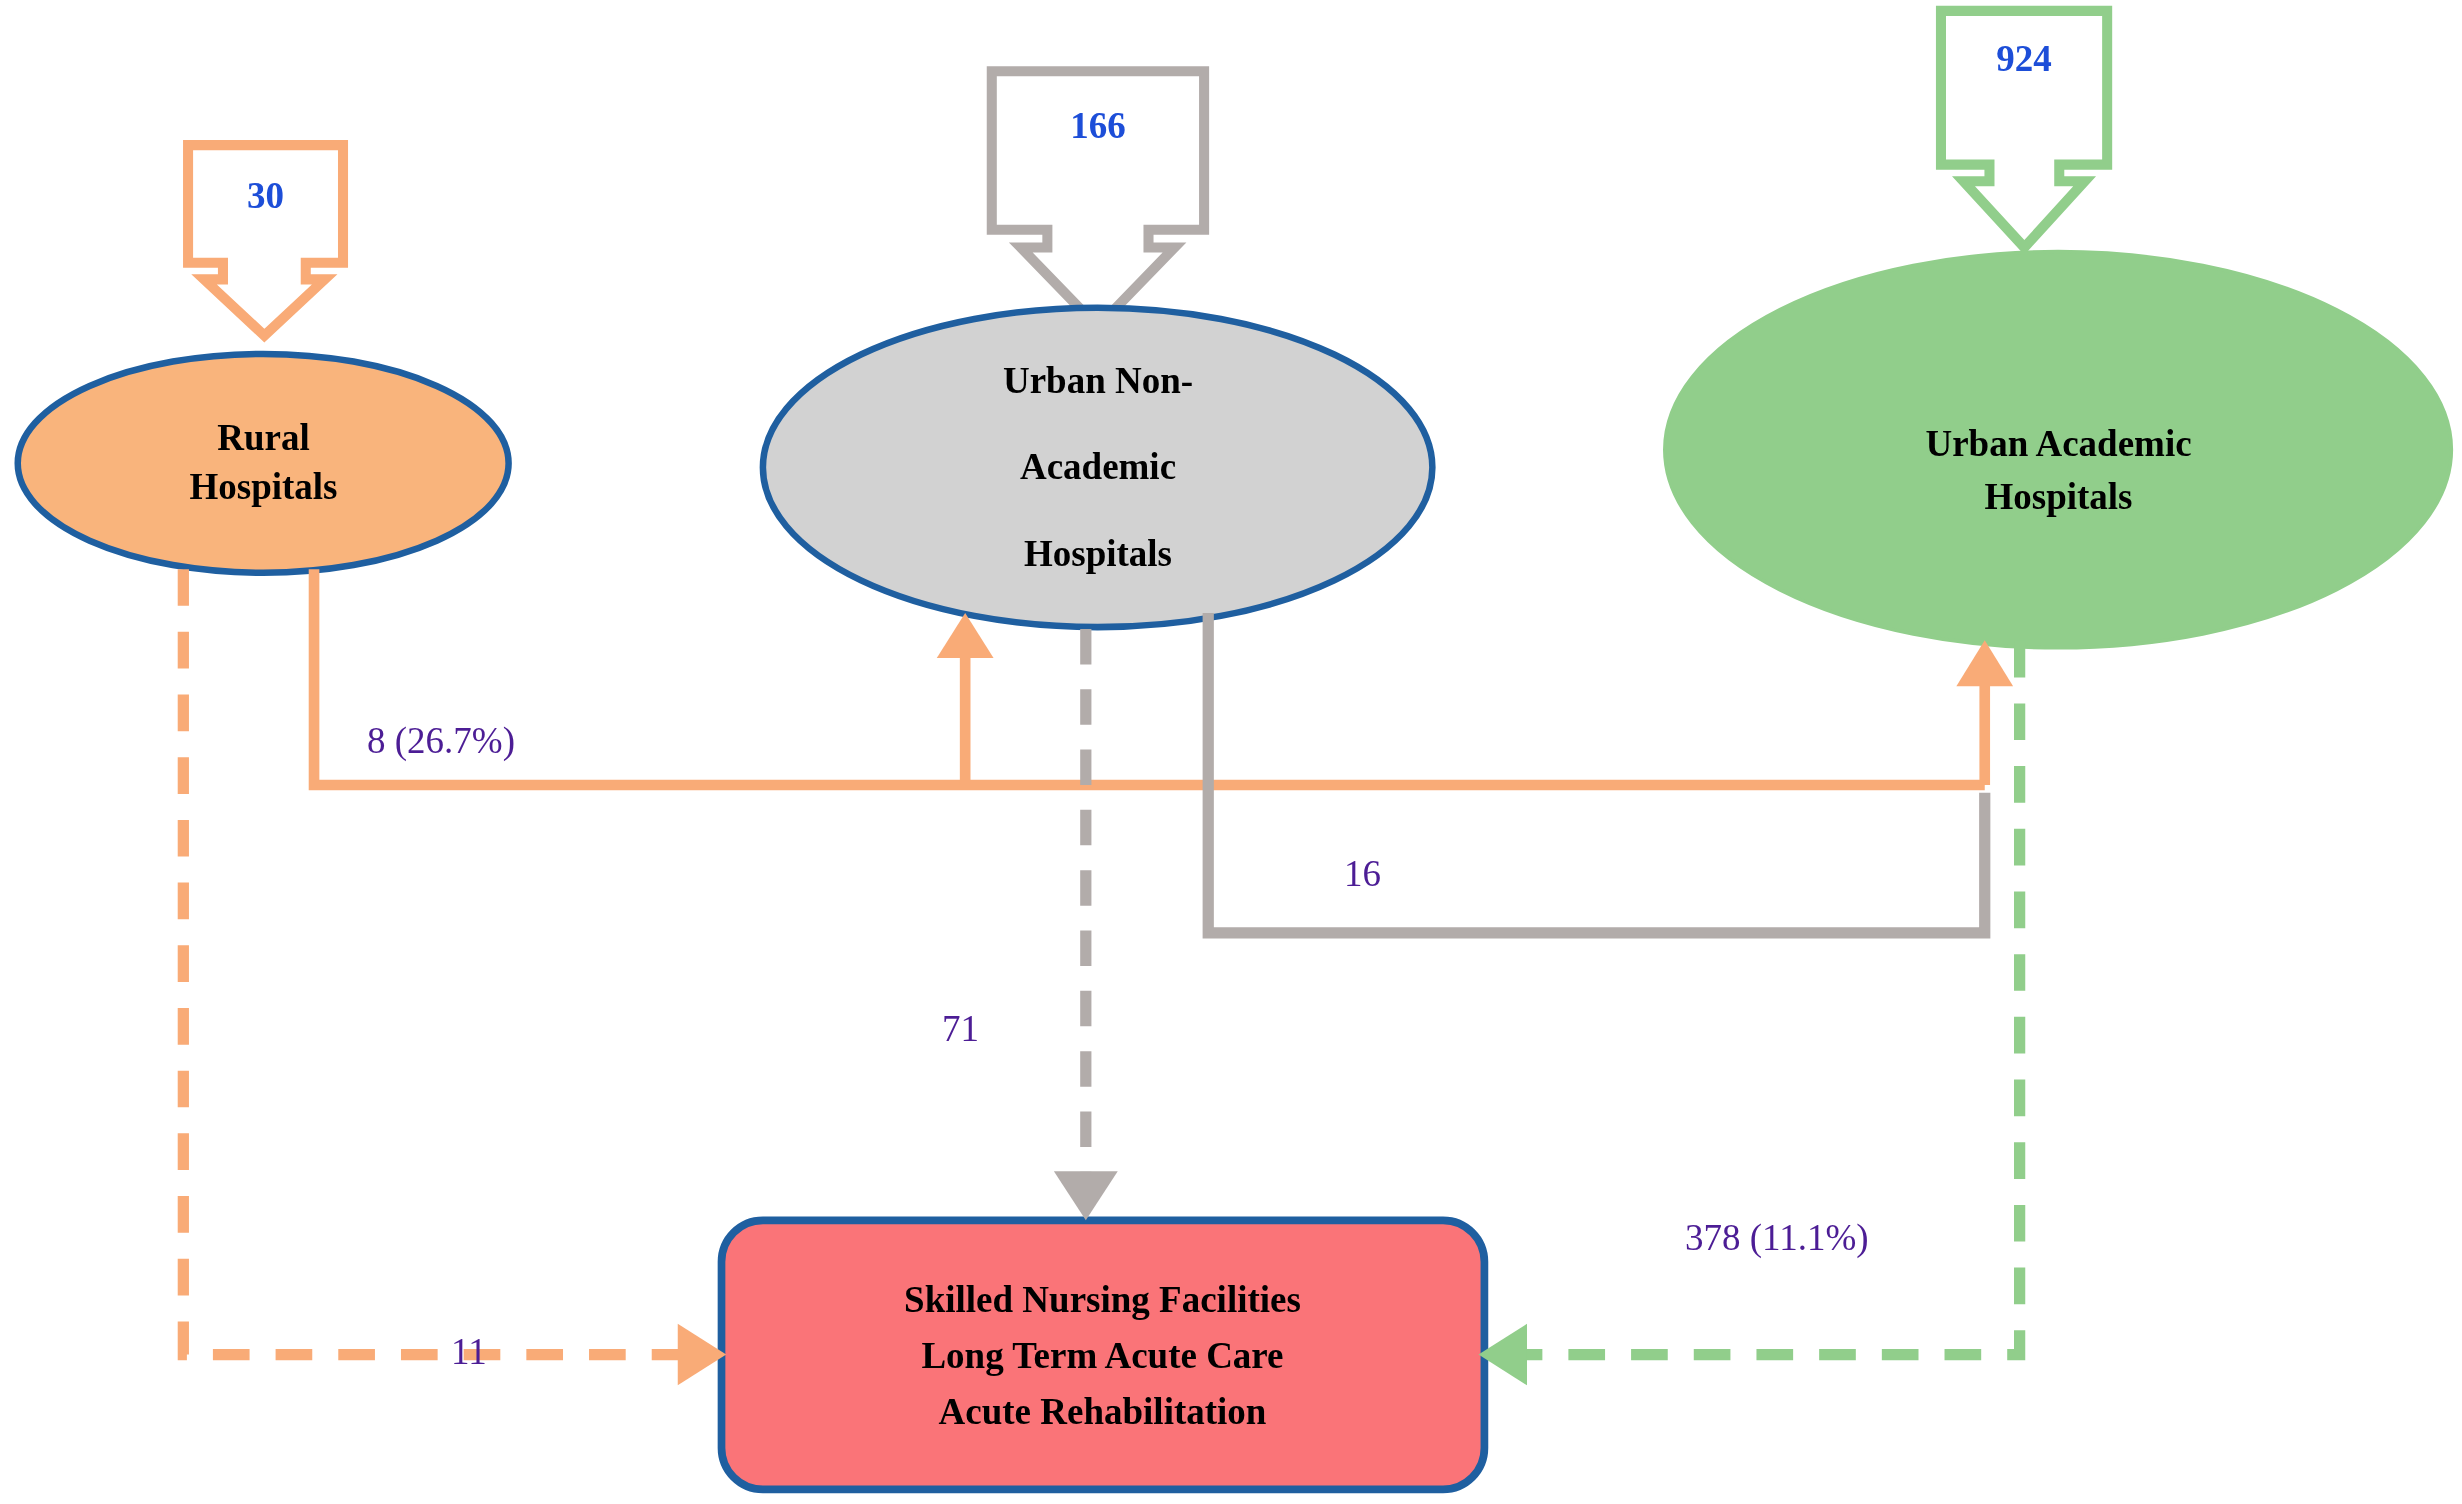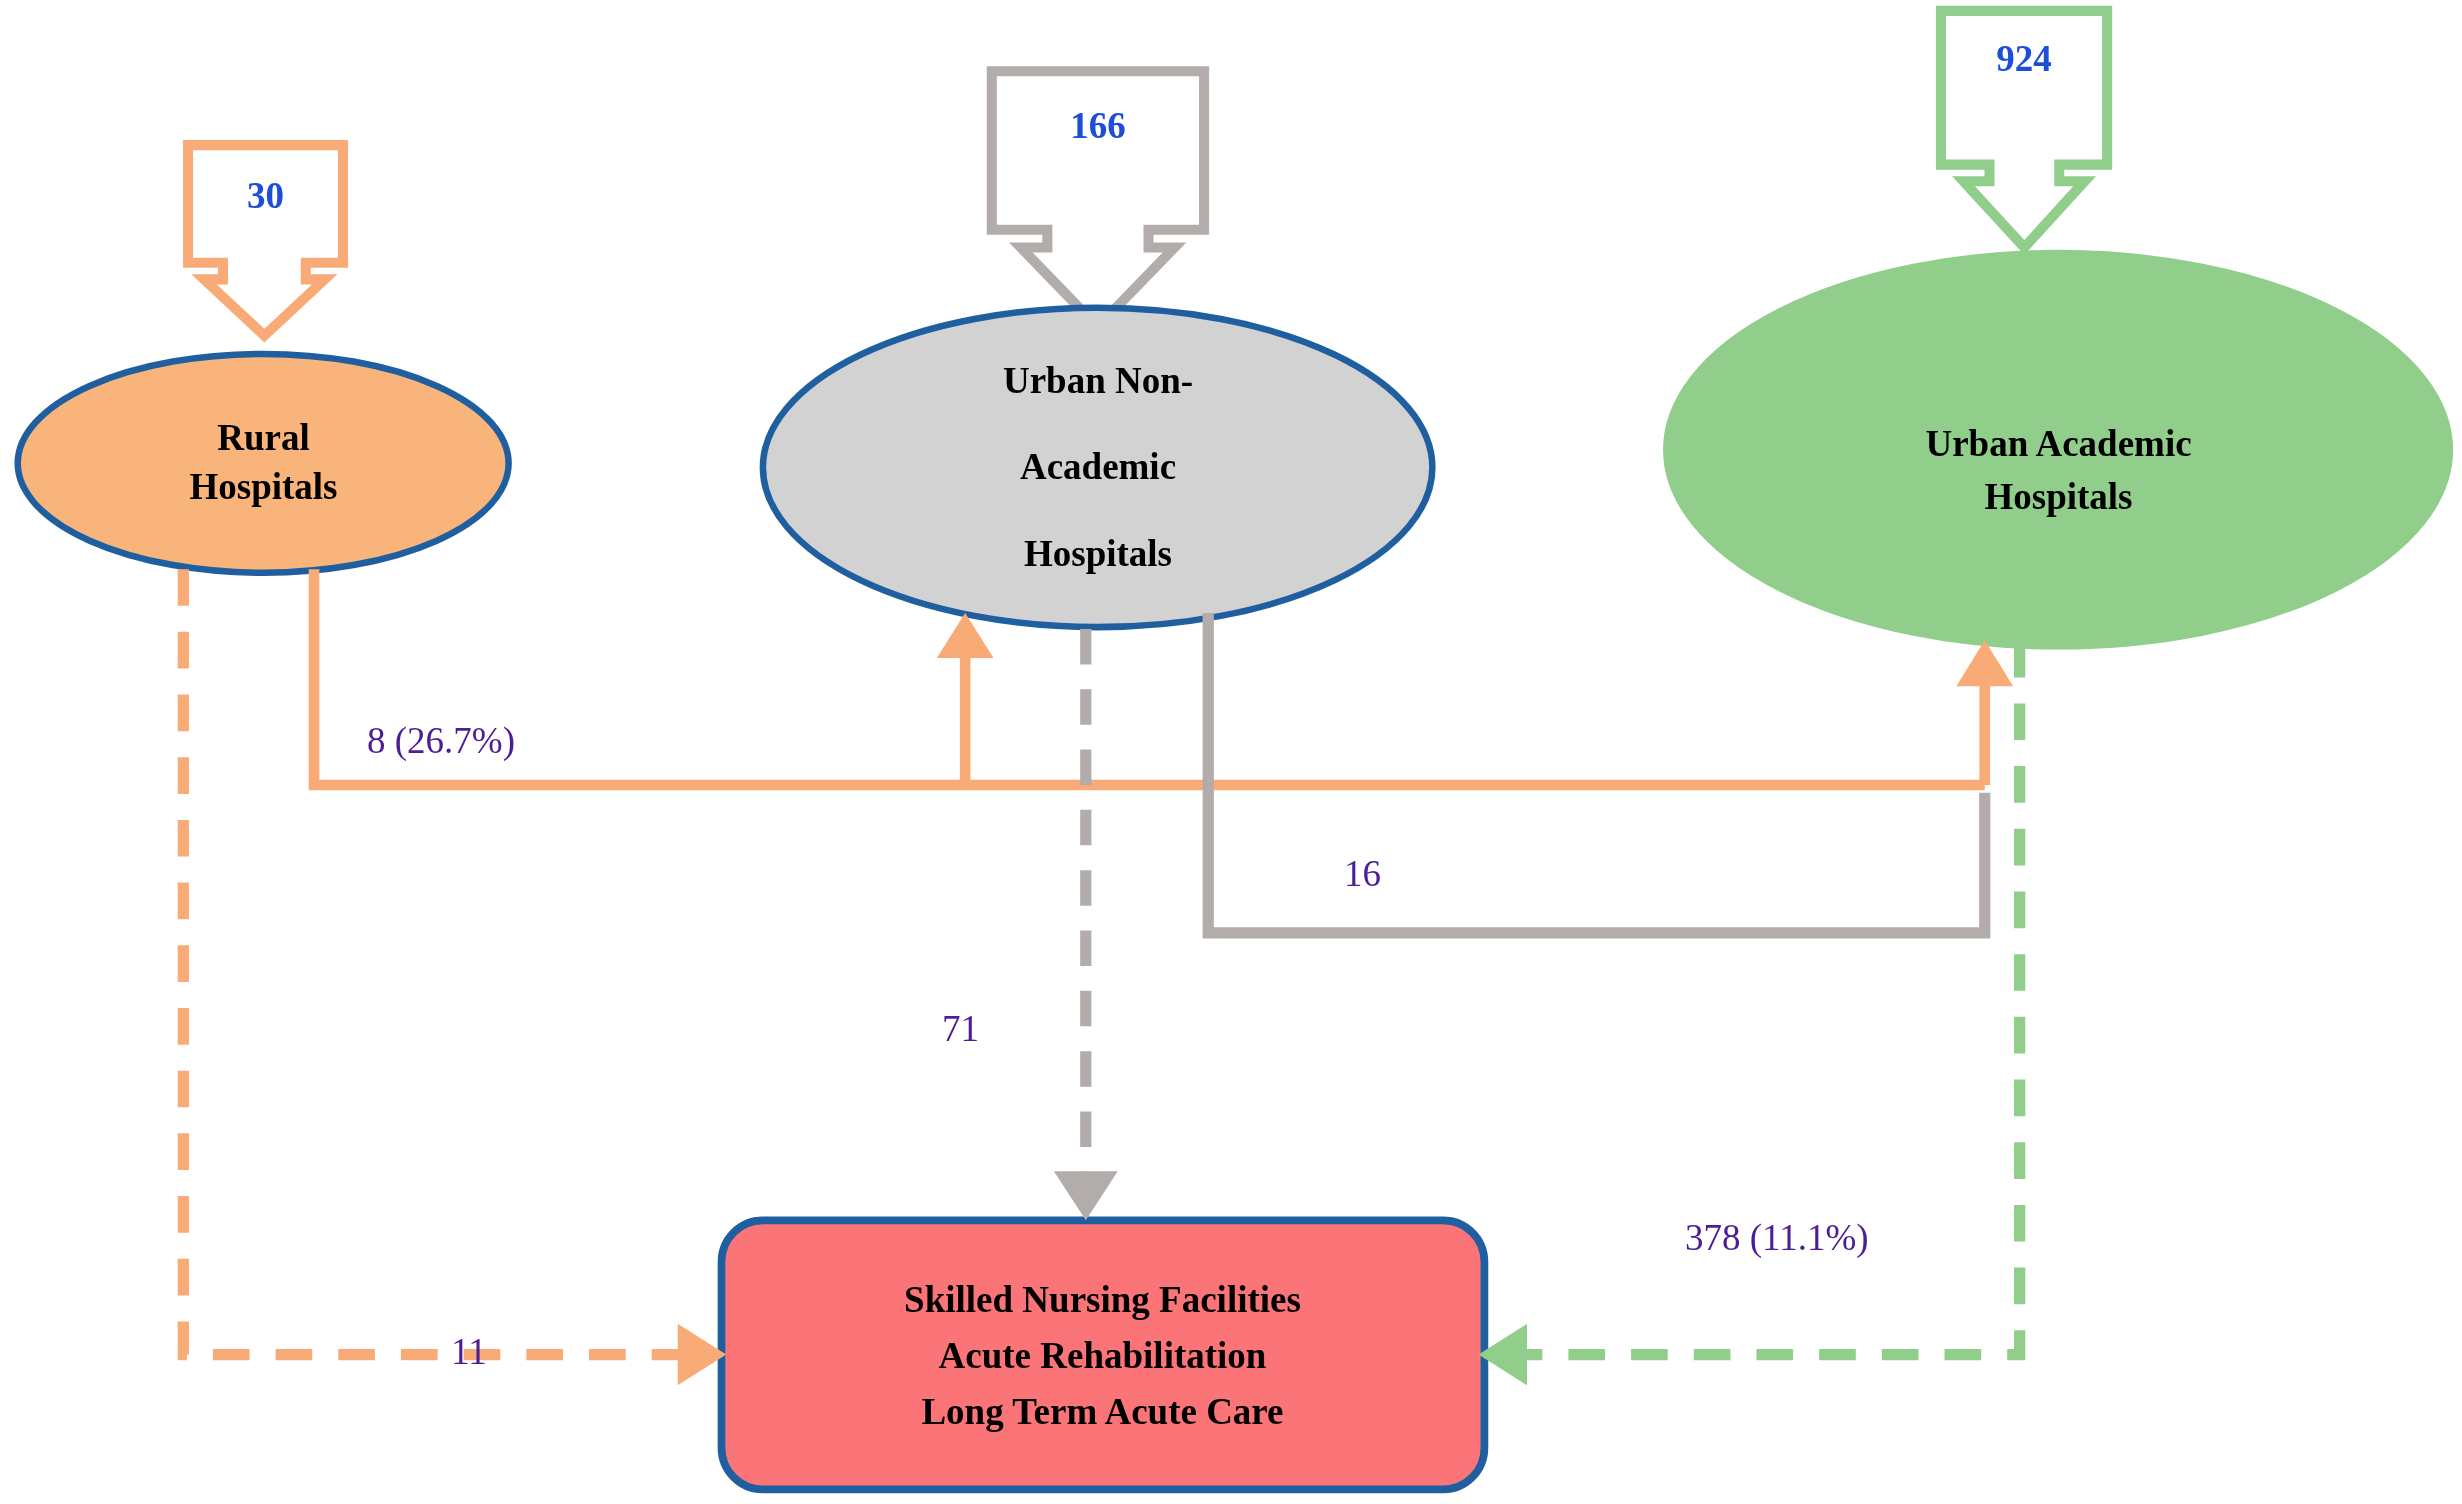--- a/index.html
+++ b/index.html
@@ -76,22 +76,22 @@
     <span>Hospitals</span>
   </div>
 
   <div class="nodetext" style="left:1751px;top:412px;width:615px;height:118px;font-size:37px;line-height:1.42;">
     <span>Urban Academic</span>
     <span>Hospitals</span>
   </div>
 
   <div class="nodetext" style="left:733px;top:1248px;width:739px;height:216px;font-size:37px;line-height:1.52;justify-content:center;">
     <span>Skilled Nursing Facilities</span>
+    <span>Long Term Acute Care</span>
     <span>Acute Rehabilitation</span>
-    <span>Long Term Acute Care</span>
   </div>
 
   <div class="edge-lbl" style="left:367px;top:719px;">8 (26.7%)</div>
 
   <div class="edge-lbl" style="left:1344px;top:852px;">16</div>
 
   <div class="edge-lbl" style="left:942px;top:1007px;text-align:center;">71</div>
 
   <div class="edge-lbl" style="left:451px;top:1330px;">11</div>
 

